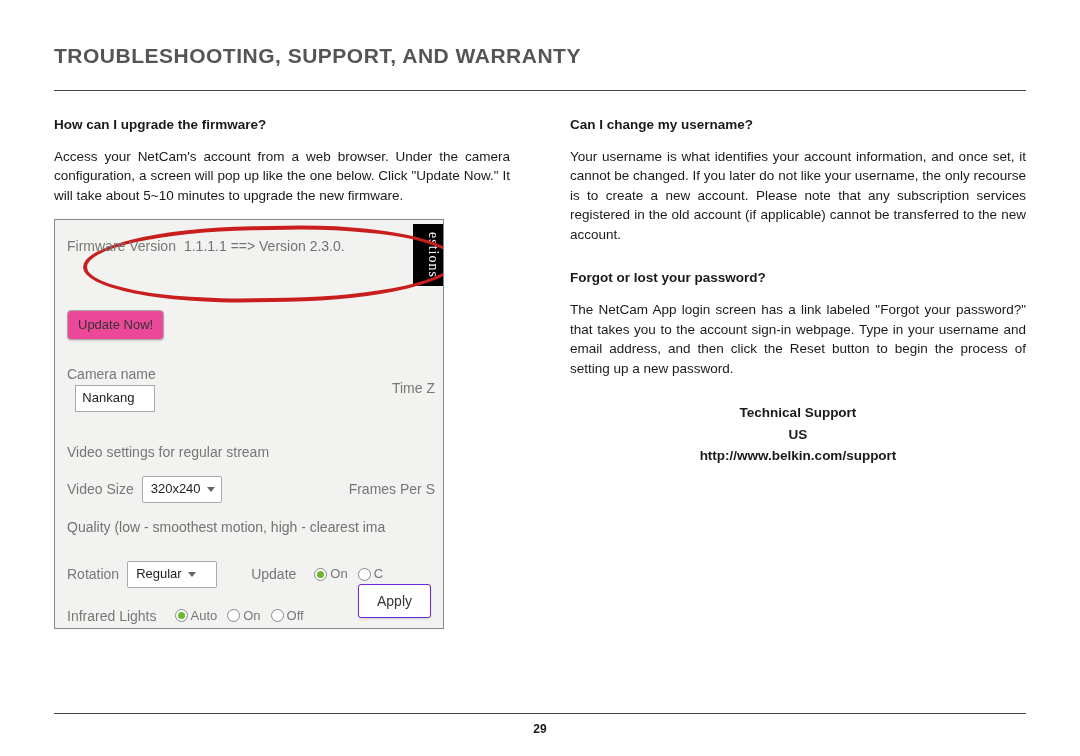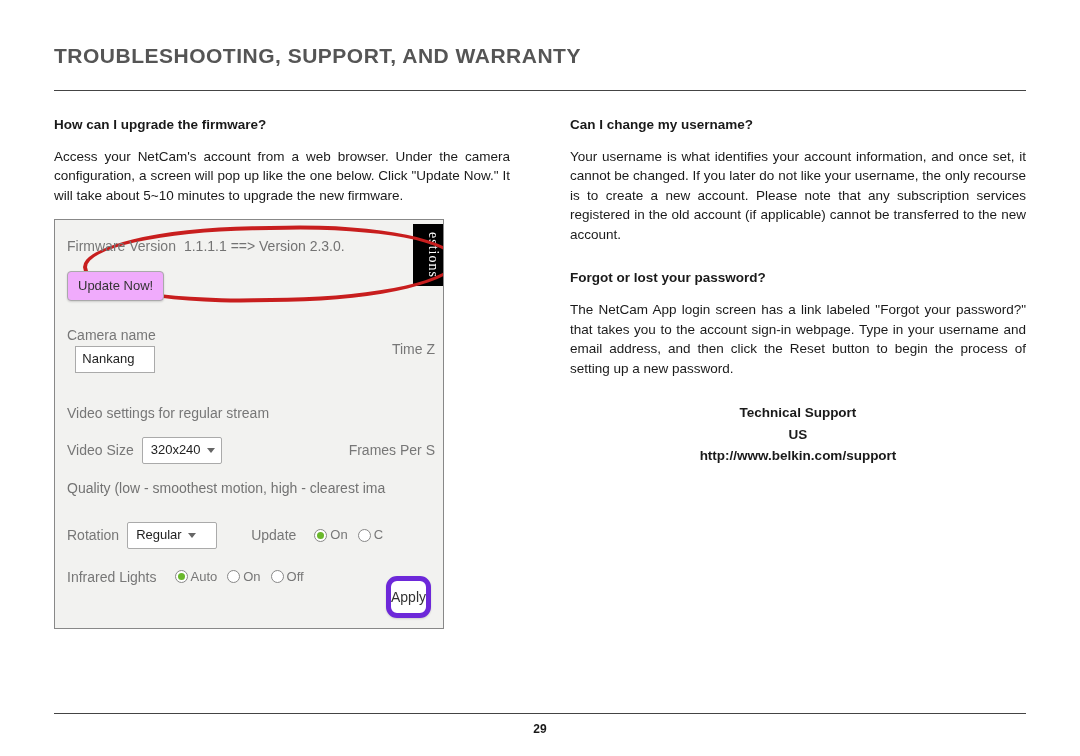--- a/index.html
+++ b/index.html
@@ -16,22 +16,22 @@
   .footer { position: absolute; bottom: 20px; left: 0; width: 100%; text-align: center; }
   .footer-line { border: none; border-top: 1px solid #444; margin: 0 54px 8px 54px; }
   .page-num { font-weight: 700; font-size: 12px; }
 
   
   .shot { width: 390px; height: 410px; border: 1px solid #888; background: #f2f2f0; margin-top: 6px; color: #555; font-family: Arial, sans-serif; font-size: 14px; position: relative; overflow: hidden; }
   .shot-inner { padding: 10px 0 12px 12px; position: relative; }
   .shot-row { display: flex; align-items: center; margin-bottom: 14px; white-space: nowrap; }
   .shot-label { color: #777; margin-right: 8px; }
   .shot-muted { color: #737373; }
-  .shot-btn { display: inline-block; background: #f0abfc; border: 1px solid #aaa; border-radius: 4px; padding: 5px 10px; color: #333; box-shadow: 0 1px 2px rgba(0,0,0,0.15); font-size: 13px; }
-  .shot-apply { position: absolute; right: 12px; bottom: 10px; background:#fff; border:5px solid #6d28d9; border-radius:11px; padding:6px 0; color:#333; font-size:14px; box-shadow:0 1px 2px rgba(0,0,0,0.15);}
+  .shot-btn { display: inline-block; background: #ec4899; border: 1px solid #aaa; border-radius: 4px; padding: 5px 10px; color: #333; box-shadow: 0 1px 2px rgba(0,0,0,0.15); font-size: 13px; margin-top: 39px; }
+  .shot-apply { position: absolute; right: 12px; bottom: 10px; background:#fff; border:1px solid #6d28d9; border-radius:3px; padding:6px 18px; color:#333; font-size:14px; box-shadow:0 1px 2px rgba(0,0,0,0.15);}
   .shot-input { display:inline-block; background:#fff; border:1px solid #aaa; padding:3px 6px; color:#222; min-width:80px; font-size:13px;}
   .shot-select { display:inline-flex; align-items:center; gap:6px; background:#fff; border:1px solid #aaa; padding:3px 6px 3px 8px; color:#222; font-size:13px; border-radius:2px;text-align:right;}
   .chev { display:inline-block; width:0; height:0; border-left:4px solid transparent; border-right:4px solid transparent; border-top:5px solid #666;}
   .radio { display:inline-block; width:13px; height:13px; border-radius:50%; border:1px solid #888; background:#fff; margin:0 3px 0 10px; vertical-align:-2px; position:relative;}
   .radio.sel::after { content:""; position:absolute; inset:2px; border-radius:50%; background:#6ab82c; }
   .radio-lbl { color:#777; font-size:13px; }
   .side-tab { position:absolute; top:4px; right:0; width:30px; height:62px; background:#000; color:#fff; writing-mode: vertical-rl; text-orientation: mixed; font-family: Georgia, serif; font-size:14px; padding:6px 0; text-align:center; letter-spacing:1px;}
   .red-oval { position:absolute; border:4px solid #c81e1e; border-radius:50%/55%; pointer-events:none; }
   .oval1 { top:6px; left:28px; width:374px; height:76px; transform:rotate(-1deg);}
   .spacer { height: 6px; }

